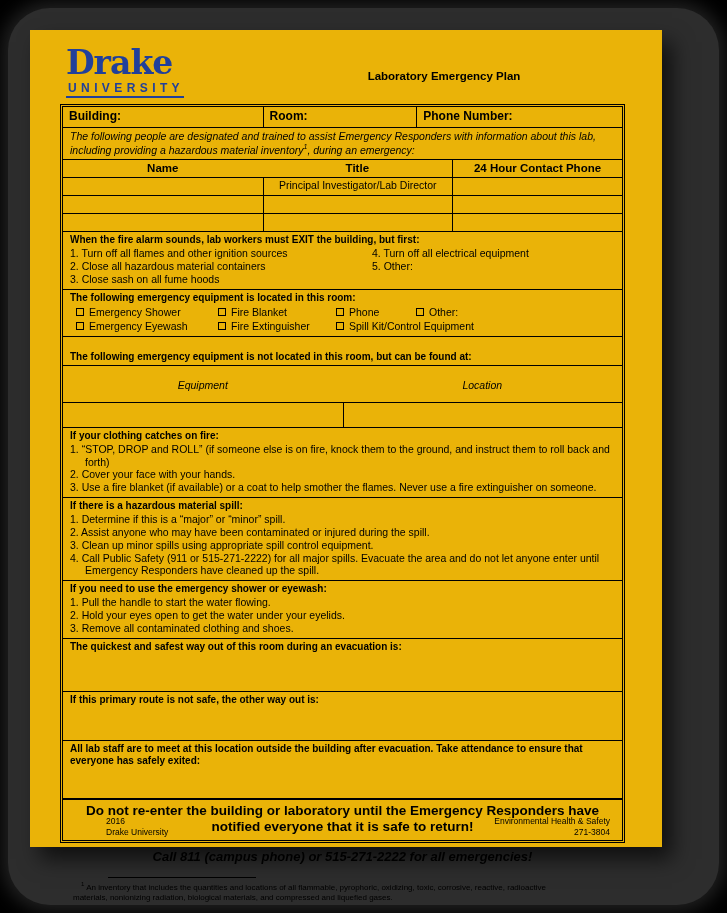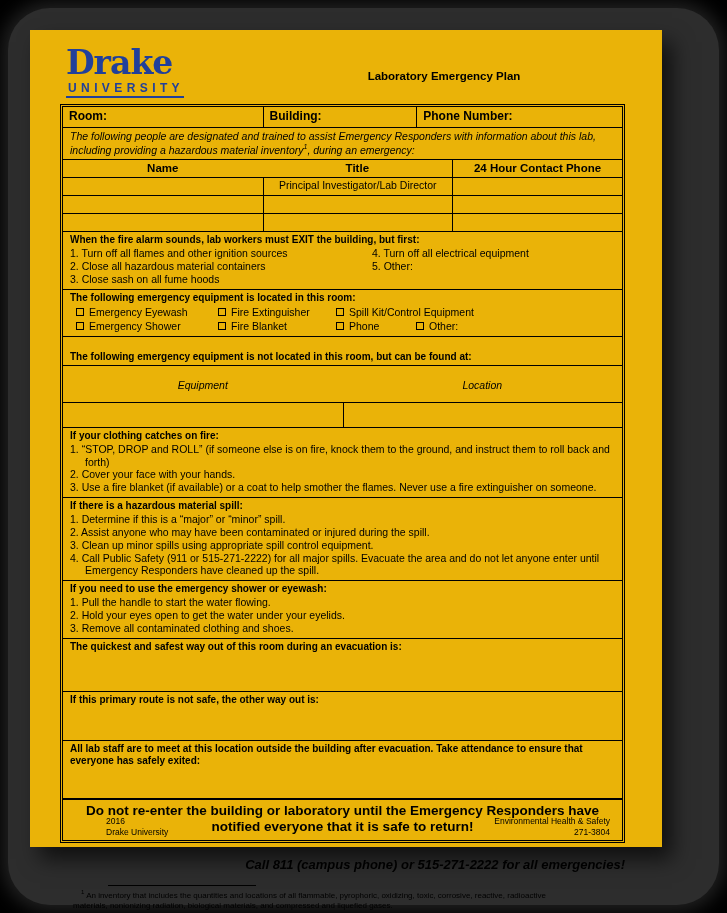--- a/index.html
+++ b/index.html
@@ -64,21 +64,21 @@
   .equip { margin:0 -7px -3px -7px; width:calc(100% + 14px); }
   .equip .g-row { grid-template-columns:50% 50%; }
   .equip .hcell { font-style:italic; text-align:center; min-height:16px; padding:1px 2px; }
   .equip .cell { min-height:24px; }
 
   .spacer34 { height:34px; } .spacer30 { height:30px; } .spacer26 { height:26px; }
 
   .reenter { border-top:2px solid #000; padding:3px 8px 5px 8px; text-align:center;
              font-weight:bold; font-size:13.5px; line-height:1.2; }
 
-  .call-line { text-align:right; font-weight:bold; font-style:italic; font-size:13px; margin-top:14px; }
+  .call-line { text-align:center; font-weight:bold; font-style:italic; font-size:13px; margin-top:6px; }
 
   .footnote { margin-top:13px; }
   .fn-rule { width:148px; border-top:1.5px solid #000; margin-left:48px; margin-bottom:3px; }
   .fn-text { font-size:8px; line-height:1.3; margin-left:13px; width:505px; text-indent:8px; }
   .fn-text sup { font-size:6px; }
 
   .doc-footer { position:absolute; left:76px; right:52px; top:786px; display:flex;
                 justify-content:space-between; font-size:8.5px; line-height:1.35; }
   .foot-right { text-align:right; }
 </style>
@@ -97,24 +97,24 @@
           <div class="logo-sub">UNIVERSITY</div>
         </div>
         <div class="doc-title">Laboratory Emergency Plan</div>
       </div>
 
       <div class="form-outer">
         <div class="form-inner">
 
           <div class="sec head-fields" style="padding:0;">
             <div class="cell">
+              <span>Building:</span>
+            </div>
+            <div class="cell">
               <span>Room:</span>
-            </div>
-            <div class="cell">
-              <span>Building:</span>
             </div>
             <div class="cell">
               <span>Phone Number:</span>
             </div>
           </div>
 
           <div class="sec note dbl">
             <span>The following people are designated and trained to assist Emergency Responders with information about this lab, including providing a hazardous material inventory</span><sup>1</sup><span>, during an emergency:</span>
           </div>
 
@@ -154,47 +154,47 @@
                 <div class="num-item">5. Other:</div>
               </div>
             </div>
           </div>
 
           <div class="sec">
             <div class="sec-title">The following emergency equipment is located in this room:</div>
             <div class="cbrow">
               <span class="cb-item w1">
                 <span class="cb"></span>
-                <span>Emergency Eyewash</span>
+                <span>Emergency Shower</span>
               </span>
               <span class="cb-item w2">
                 <span class="cb"></span>
-                <span>Fire Extinguisher</span>
+                <span>Fire Blanket</span>
+              </span>
+              <span class="cb-item w3">
+                <span class="cb"></span>
+                <span>Phone</span>
               </span>
               <span class="cb-item">
                 <span class="cb"></span>
-                <span>Spill Kit/Control Equipment</span>
+                <span>Other:</span>
               </span>
             </div>
             <div class="cbrow">
               <span class="cb-item w1">
                 <span class="cb"></span>
-                <span>Emergency Shower</span>
+                <span>Emergency Eyewash</span>
               </span>
               <span class="cb-item w2">
                 <span class="cb"></span>
-                <span>Fire Blanket</span>
-              </span>
-              <span class="cb-item w3">
-                <span class="cb"></span>
-                <span>Phone</span>
+                <span>Fire Extinguisher</span>
               </span>
               <span class="cb-item">
                 <span class="cb"></span>
-                <span>Other:</span>
+                <span>Spill Kit/Control Equipment</span>
               </span>
             </div>
           </div>
 
           <div class="sec">
             <div class="sec-title equip-out-title">The following emergency equipment is not located in this room, but can be found at:</div>
             <div class="grid equip">
               <div class="g-row" style="border-top:none;">
                 <div class="hcell">Equipment</div>
                 <div class="hcell cell">Location</div>

